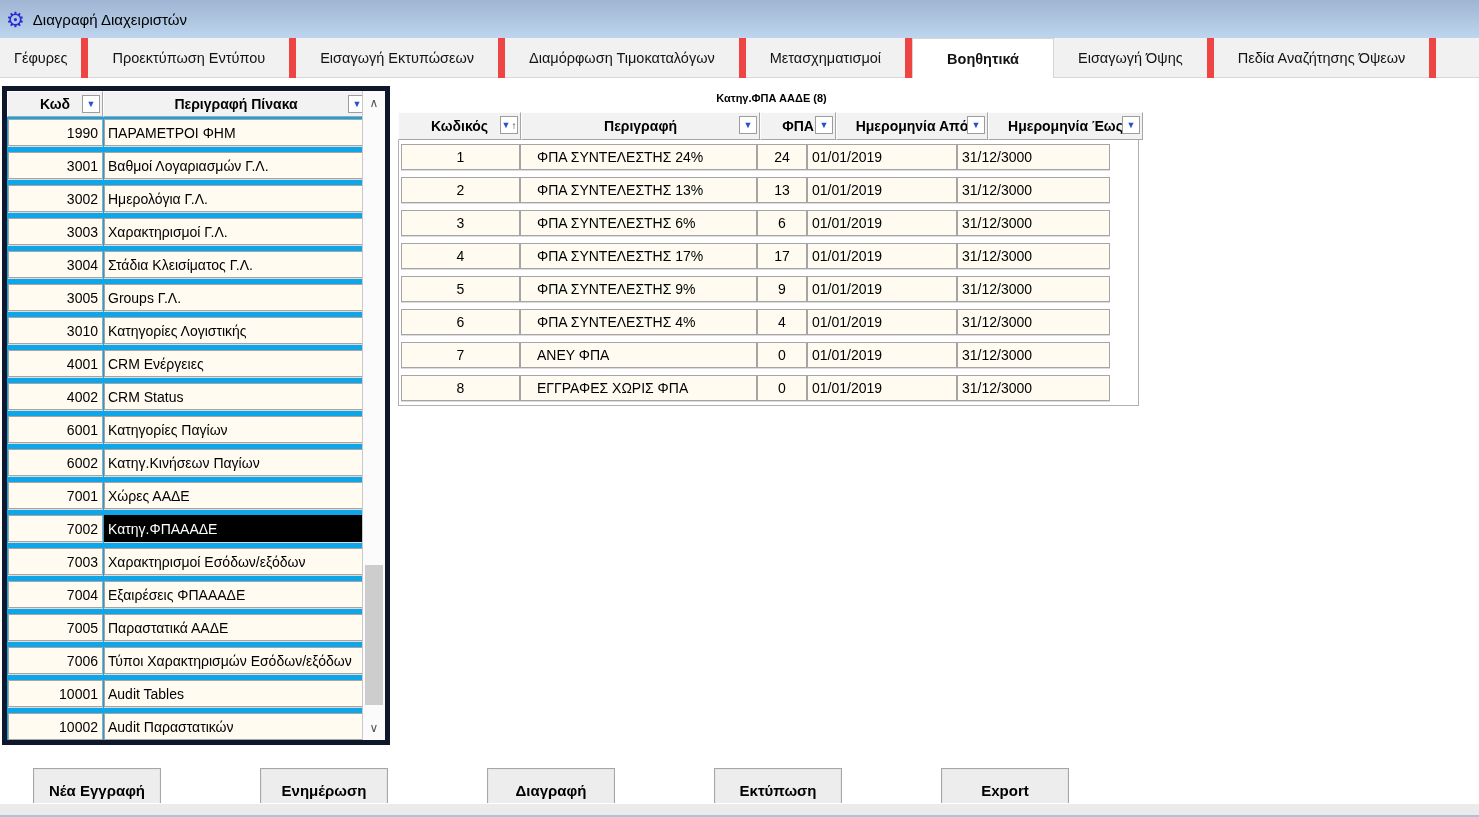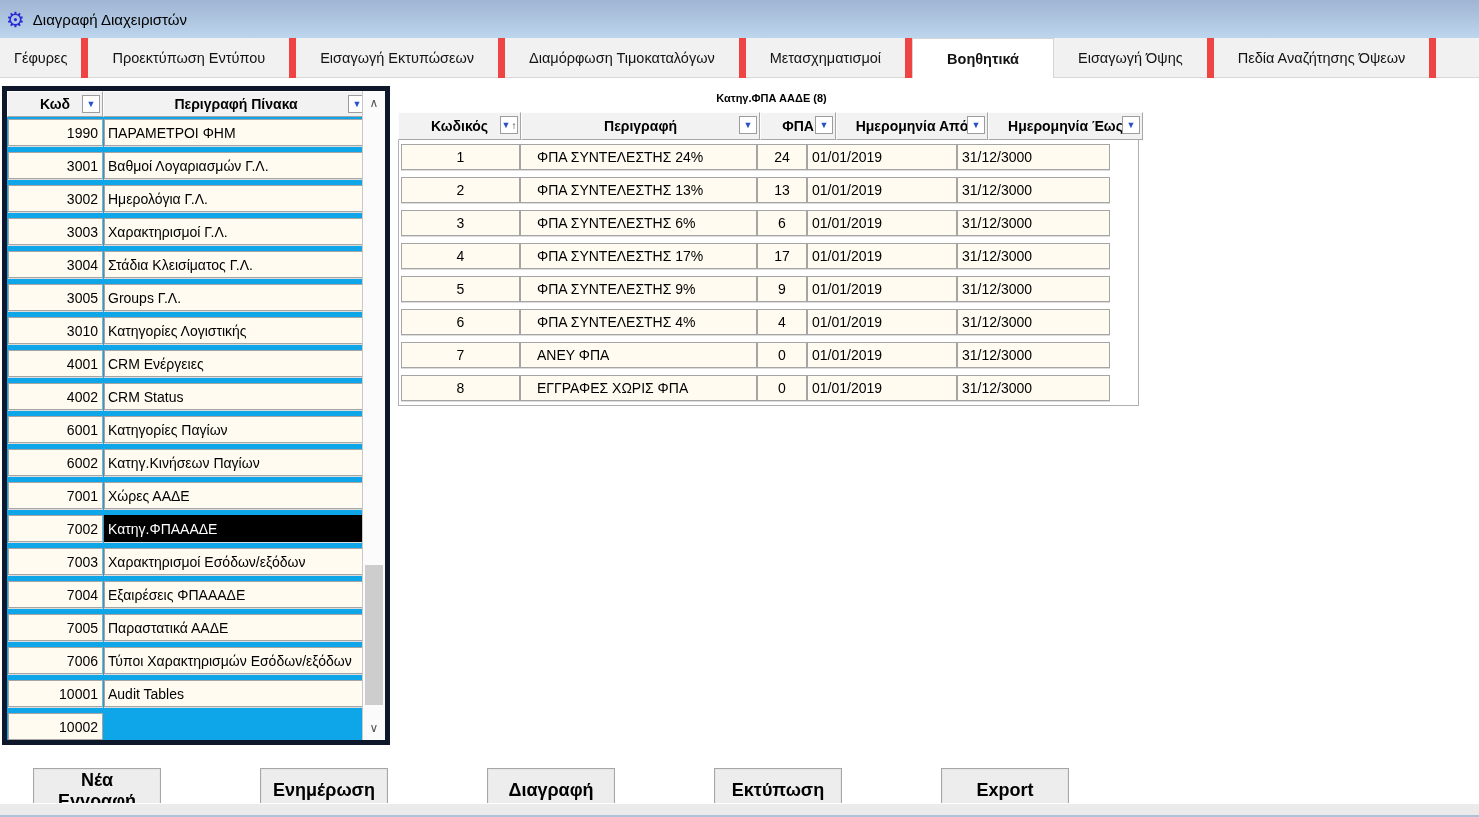--- a/index.html
+++ b/index.html
@@ -64,21 +64,21 @@
   .rg-row:last-child{margin-bottom:0;}
   .rg-row .cell{box-shadow:0 1px 0 #DCDCDC;}
   .rc1{width:119px;justify-content:center;}
   .rc2{width:237px;padding-left:16px;}
   .rc3{width:50px;justify-content:center;}
   .rc4{width:150px;padding-left:4px;}
   .rc5{width:153px;padding-left:4px;}
 
   
   .btn{position:absolute;top:768px;width:128px;height:44px;background:#EDEDED;
-    border:1px solid #A6A6A6;font-family:inherit;font-weight:bold;font-size:18px;color:#000;
+    border:1px solid #A6A6A6;font-family:inherit;font-weight:bold;font-size:15px;color:#000;
     box-shadow:0 0 0 1px #E6E6E6 inset;}
   .btn.b0{left:33px;}.btn.b1{left:260px;}.btn.b2{left:487px;}.btn.b3{left:714px;}.btn.b4{left:941px;}
 
   .bottom-strip{position:absolute;left:0;top:803px;width:100%;height:14px;background:#EBEBEB;
     border-top:1px solid #FFFFFF;border-bottom:2px solid #AFC2DA;box-sizing:border-box;z-index:5;}
 </style>
 </head>
 <body>
 
 <div class="window">
@@ -178,20 +178,21 @@
         <div class="lg-row">
     <div class="cell code">7006</div>
     <div class="cell desc">Τύποι Χαρακτηρισμών Εσόδων/εξόδων</div>
   </div>
         <div class="lg-row">
     <div class="cell code">10001</div>
     <div class="cell desc">Audit Tables</div>
   </div>
         <div class="lg-row">
     <div class="cell code">10002</div>
+    <div class="cell desc">Audit Παραστατικών</div>
   </div>
       </div>
     <div class="lg-scrollbar">
       <div class="sb-arrow up">∧</div>
       <div class="sb-thumb"></div>
       <div class="sb-arrow down">∨</div>
     </div>
   </div>
 
   <div class="right-panel">

